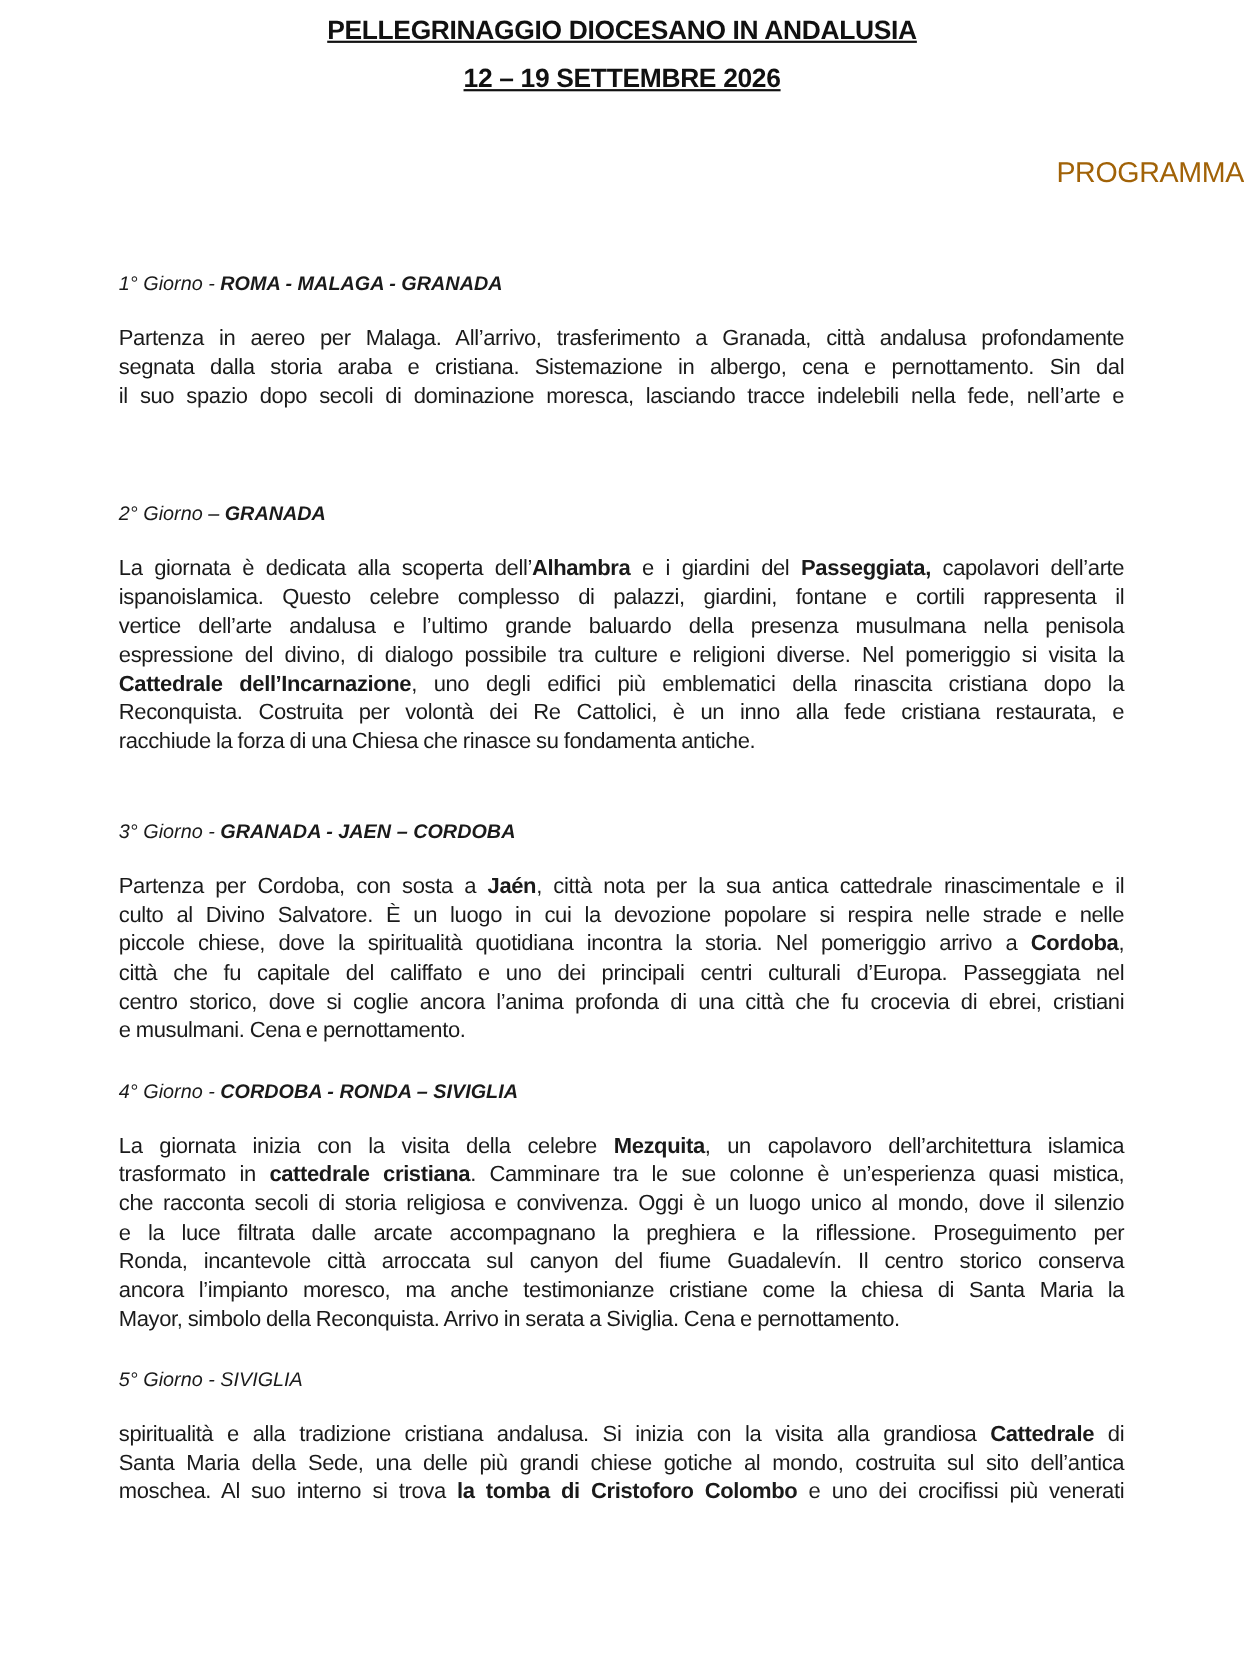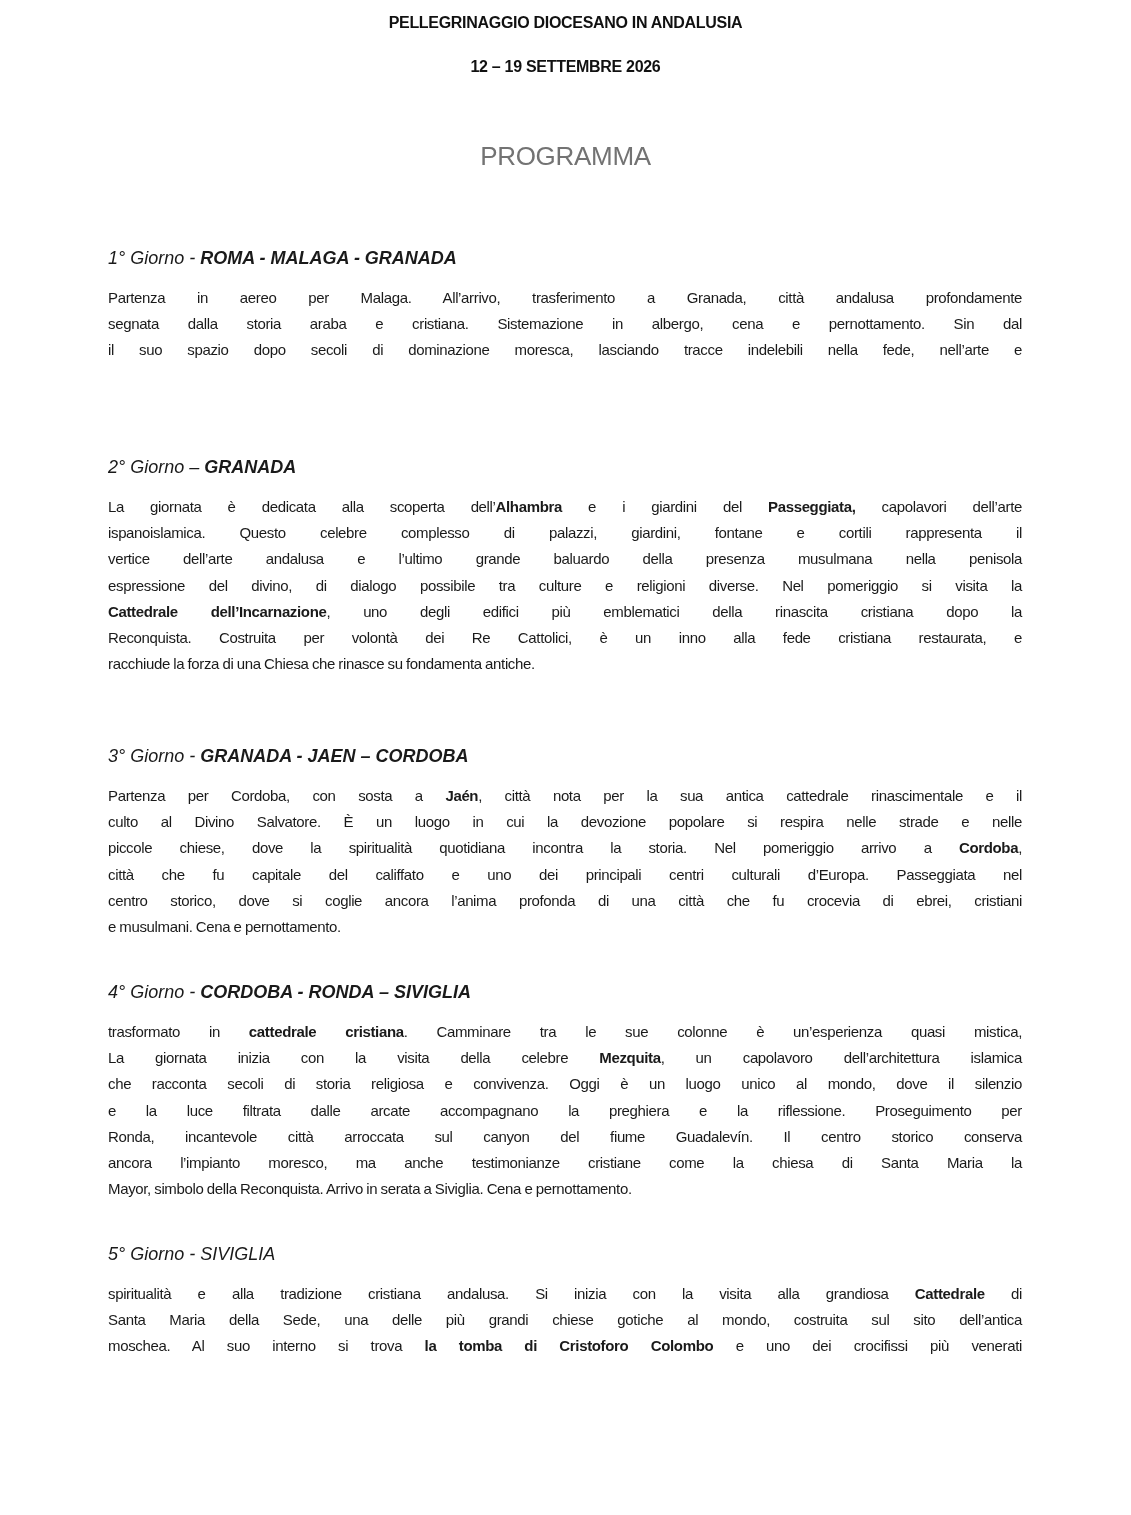--- a/index.html
+++ b/index.html
@@ -2,33 +2,33 @@
 <html><head>
 <meta charset="utf-8">
 <style>
   html, body { margin: 0; padding: 0; background: #ffffff; }
   body {
     width: 1131px; height: 1515px; position: relative; overflow: hidden;
     font-family: "Liberation Sans", sans-serif; color: #1a1a1a;
   }
   .title {
     position: absolute; left: 0; width: 1131px; text-align: center;
-    font-weight: bold; font-size: 16px; letter-spacing: -0.3px; color: #111;
+    font-weight: bold; font-size: 24px; letter-spacing: -0.3px; color: #111; text-decoration: underline;
   }
   #t1 { top: 14px; }
   #t2 { top: 58px; }
   #prog {
-    position: absolute; left: 0; width: 1131px; text-align: center;
-    top: 141px; font-size: 26px; color: #737373; letter-spacing: -0.3px;
+    position: absolute; left: 0; width: 1131px; text-align: right;
+    top: 141px; font-size: 26px; color: #a16207; letter-spacing: -0.3px;
   }
   .section { position: absolute; left: 108px; width: 914px; }
   .day-head { font-size: 18px; line-height: 26px; white-space: nowrap; font-style: italic; }
   .day-head b { font-weight: bold; }
   .body-text {
-    margin-top: 14px; font-size: 15px; line-height: 26.2px;
+    margin-top: 24px; font-size: 20px; line-height: 26.2px;
     text-align: justify; letter-spacing: -0.35px; word-spacing: -0.5px;
   }
   .line { display: block; text-align: justify; text-align-last: justify; height: 26.2px; white-space: nowrap; overflow: visible; }
   .line.last { text-align-last: left; }
   .line b { font-weight: bold; }
 </style>
 </head>
 <body>
 
 <div id="t1" class="title">PELLEGRINAGGIO DIOCESANO IN ANDALUSIA</div>
@@ -65,22 +65,22 @@
       <span class="line"><span>piccole chiese, dove la spiritualità quotidiana incontra la storia. Nel pomeriggio arrivo a </span><b>Cordoba</b><span>,</span></span>
       <span class="line"><span>città che fu capitale del califfato e uno dei principali centri culturali d’Europa. Passeggiata nel</span></span>
       <span class="line"><span>centro storico, dove si coglie ancora l’anima profonda di una città che fu crocevia di ebrei, cristiani</span></span>
       <span class="line last"><span>e musulmani. Cena e pernottamento.</span></span>
     </div>
 </div>
 
 <div class="section" style="top:979px">
   <div class="day-head"><span>4° Giorno - </span><b>CORDOBA - RONDA – SIVIGLIA</b></div>
   <div class="body-text">
+      <span class="line"><span>La giornata inizia con la visita della celebre </span><b>Mezquita</b><span>, un capolavoro dell’architettura islamica</span></span>
       <span class="line"><span>trasformato in </span><b>cattedrale cristiana</b><span>. Camminare tra le sue colonne è un’esperienza quasi mistica,</span></span>
-      <span class="line"><span>La giornata inizia con la visita della celebre </span><b>Mezquita</b><span>, un capolavoro dell’architettura islamica</span></span>
       <span class="line"><span>che racconta secoli di storia religiosa e convivenza. Oggi è un luogo unico al mondo, dove il silenzio</span></span>
       <span class="line"><span>e la luce filtrata dalle arcate accompagnano la preghiera e la riflessione. Proseguimento per</span></span>
       <span class="line"><span>Ronda, incantevole città arroccata sul canyon del fiume Guadalevín. Il centro storico conserva</span></span>
       <span class="line"><span>ancora l’impianto moresco, ma anche testimonianze cristiane come la chiesa di Santa Maria la</span></span>
       <span class="line last"><span>Mayor, simbolo della Reconquista. Arrivo in serata a Siviglia. Cena e pernottamento.</span></span>
     </div>
 </div>
 
 <div class="section" style="top:1241px">
   <div class="day-head"><span>5° Giorno - </span><span>SIVIGLIA</span></div>

